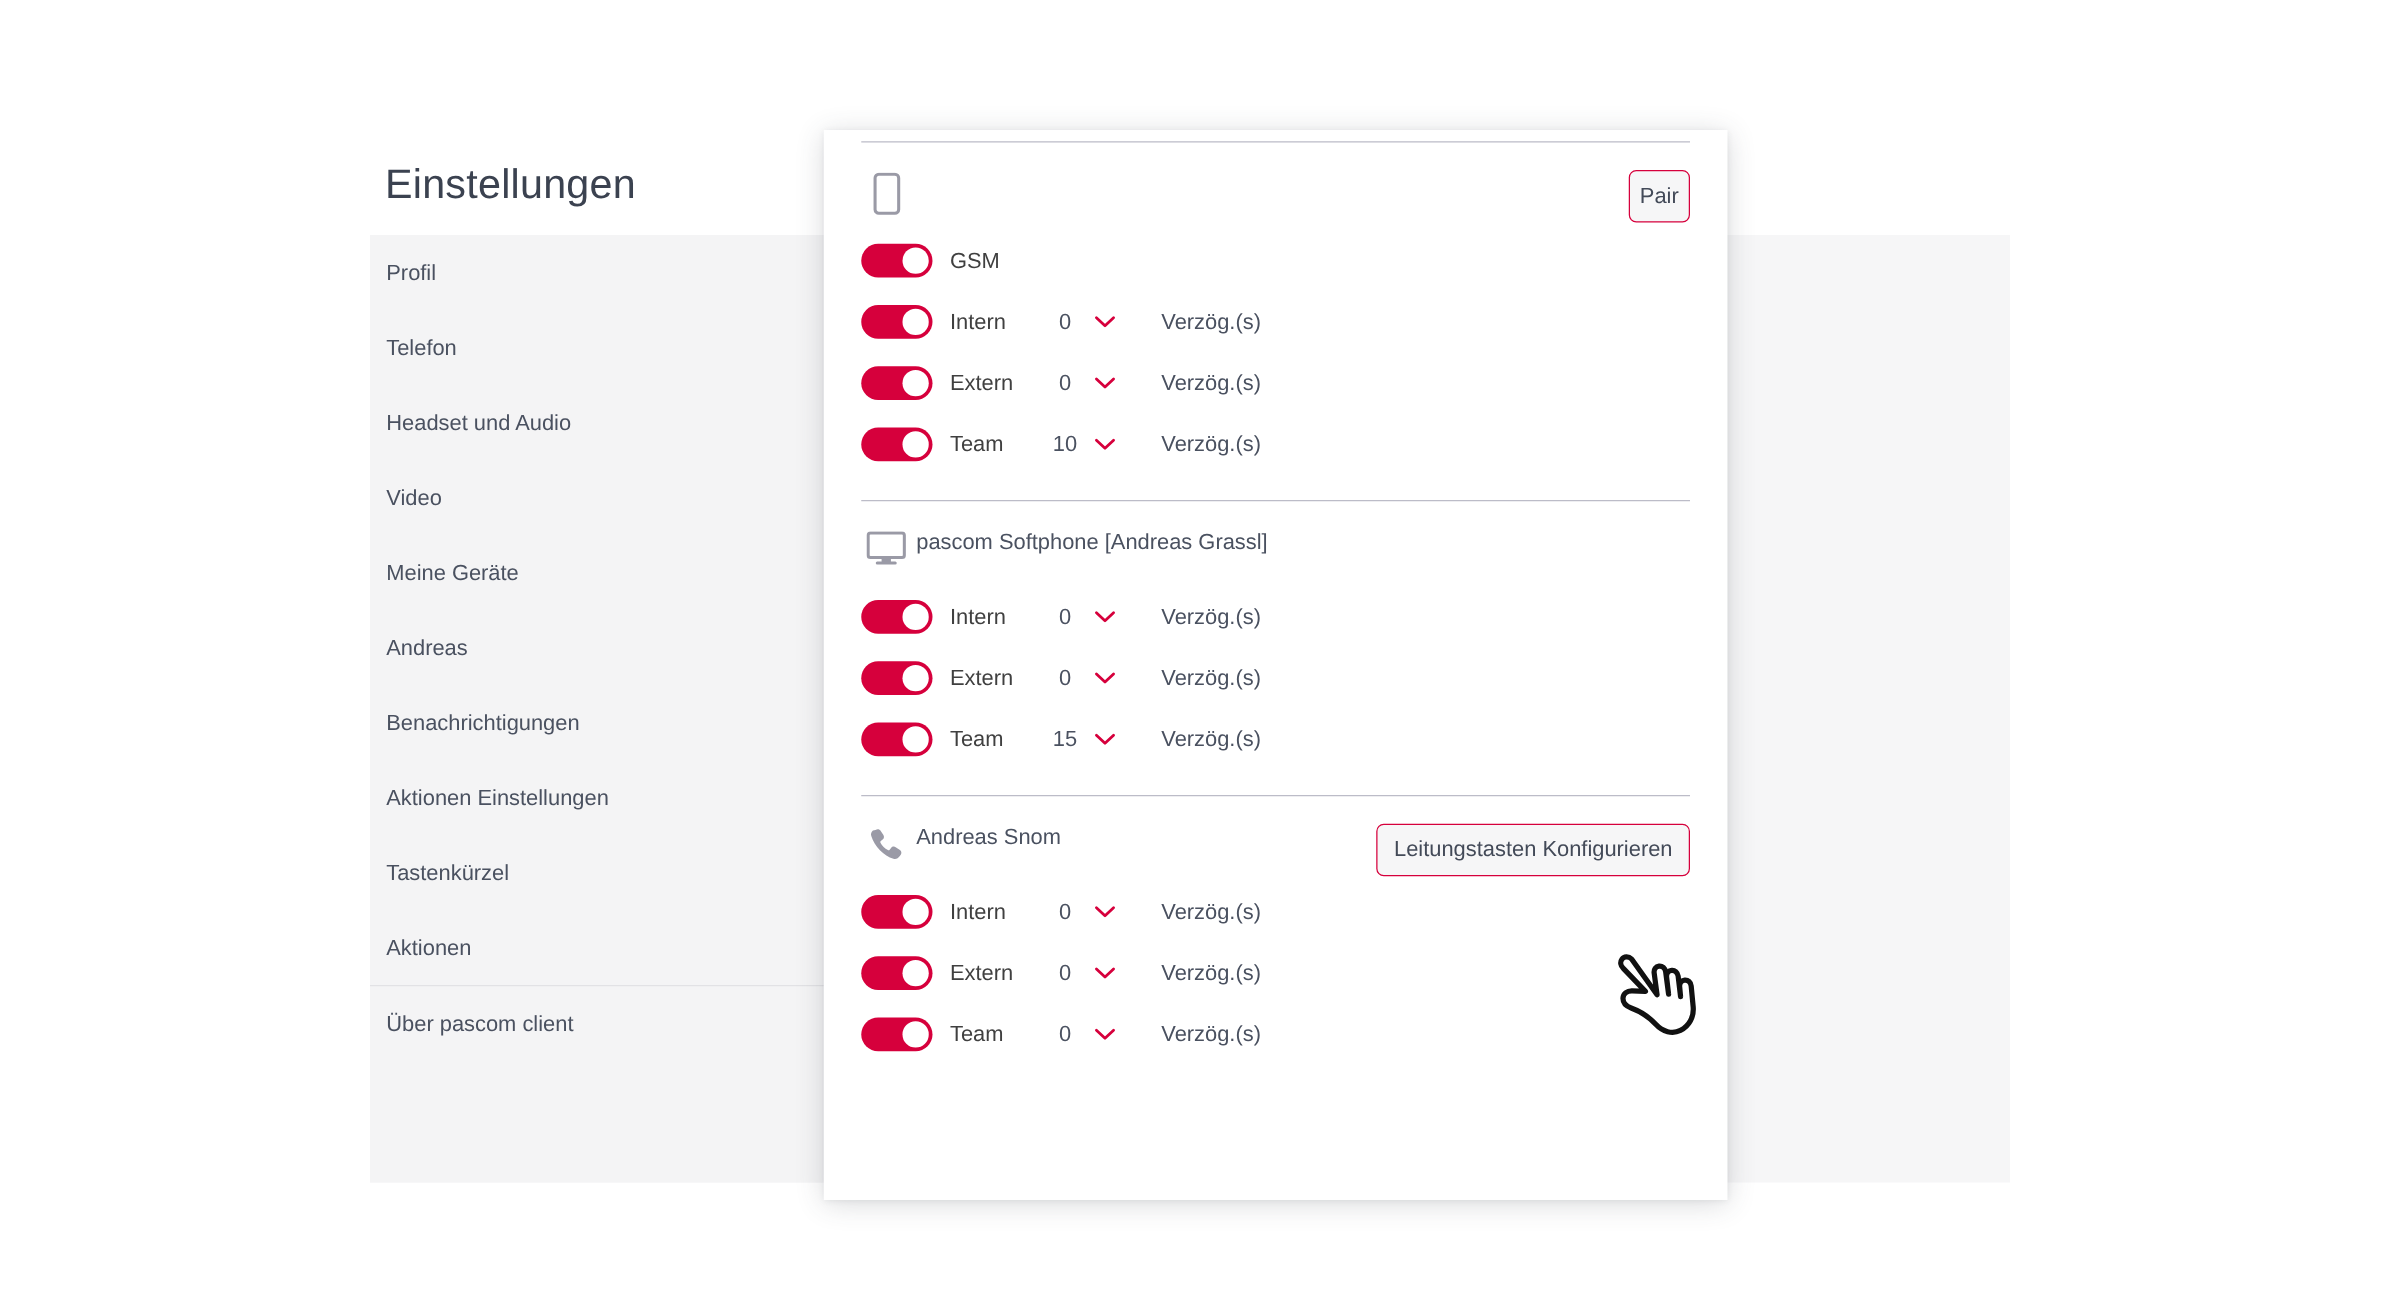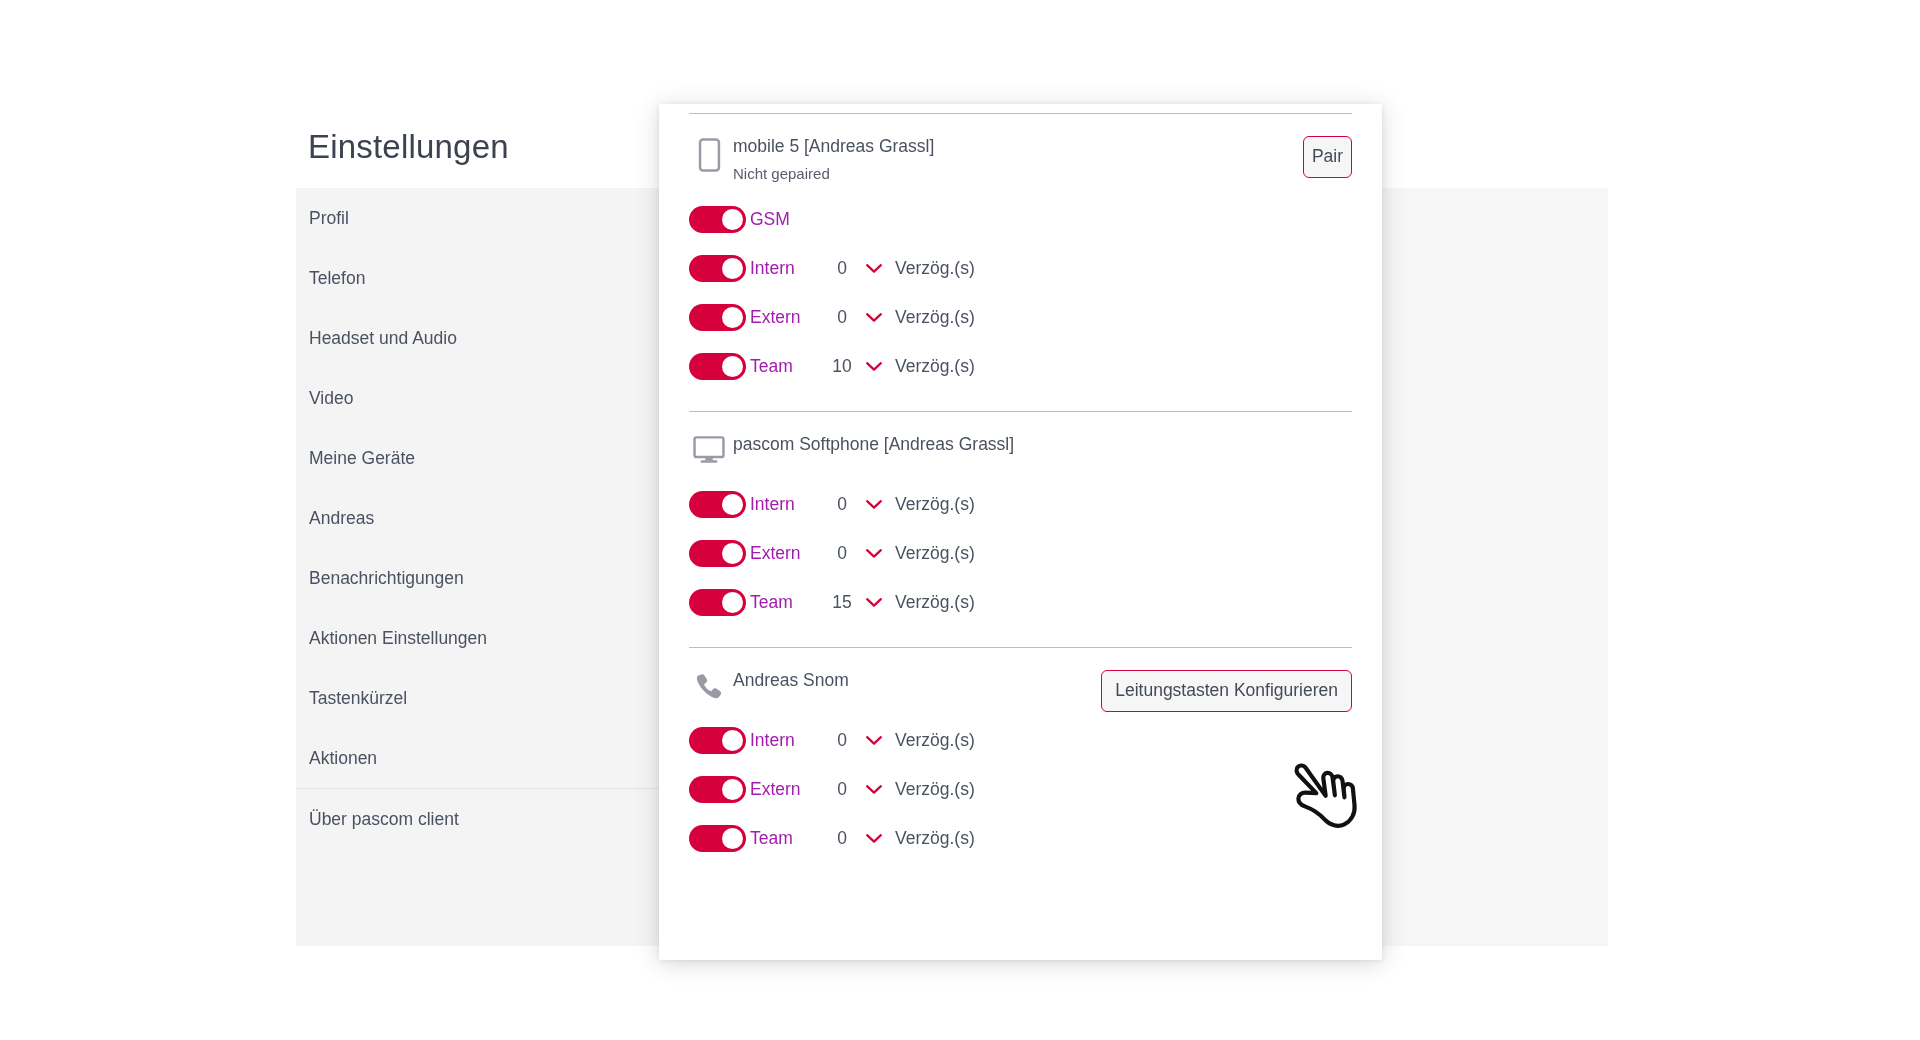--- a/index.html
+++ b/index.html
@@ -172,22 +172,22 @@
     width: 21px;
     height: 21px;
     border-radius: 50%;
     background: #ffffff;
     top: 3px;
     right: 3px;
   }
 
   .row-label {
     font-size: 17.5px;
-    color: #a21caf;
-    margin-left: 4px;
+    color: #404040;
+    margin-left: 14px;
     width: 75px;
     flex: 0 0 75px;
     white-space: nowrap;
   }
 
   .row-value {
     font-size: 17.5px;
     color: #4a5160;
     width: 34px;
     flex: 0 0 34px;
@@ -199,21 +199,21 @@
     width: 30px;
     display: flex;
     align-items: center;
     justify-content: center;
     cursor: pointer;
   }
 
   .row-unit {
     font-size: 17.5px;
     color: #4a5160;
-    margin-left: 6px;
+    margin-left: 30px;
     white-space: nowrap;
   }
 
   
   .hand-cursor {
     position: absolute;
     left: 1288px;
     top: 758px;
     width: 80px;
     height: 86px;
@@ -274,24 +274,20 @@
     <div class="modal-inner" id="modal-inner">
         <div class="hr top"></div>
         <div class="device-block">
           <div class="device-head">
             <span class="device-icon">
               <svg viewBox="0 0 24 36" width="23" height="34">
                 <rect x="2" y="1.5" width="20" height="33" rx="3.2" ry="3.2" fill="none" stroke="#9a9aa6" stroke-width="2.6"></rect>
                 <rect x="5" y="6" width="14" height="23" fill="#ffffff"></rect>
               </svg>
             </span>
-            <div class="device-texts">
-              <div class="device-name">mobile 5 [Andreas Grassl]</div>
-              <div class="device-sub">Nicht gepaired</div>
-            </div>
             <button class="btn-outline">Pair</button>
           </div>
           <div class="rows">
             <div class="row">
               <div class="toggle">
                 <span class="knob"></span>
               </div>
               <span class="row-label">GSM</span>
             </div>
             <div class="row">

